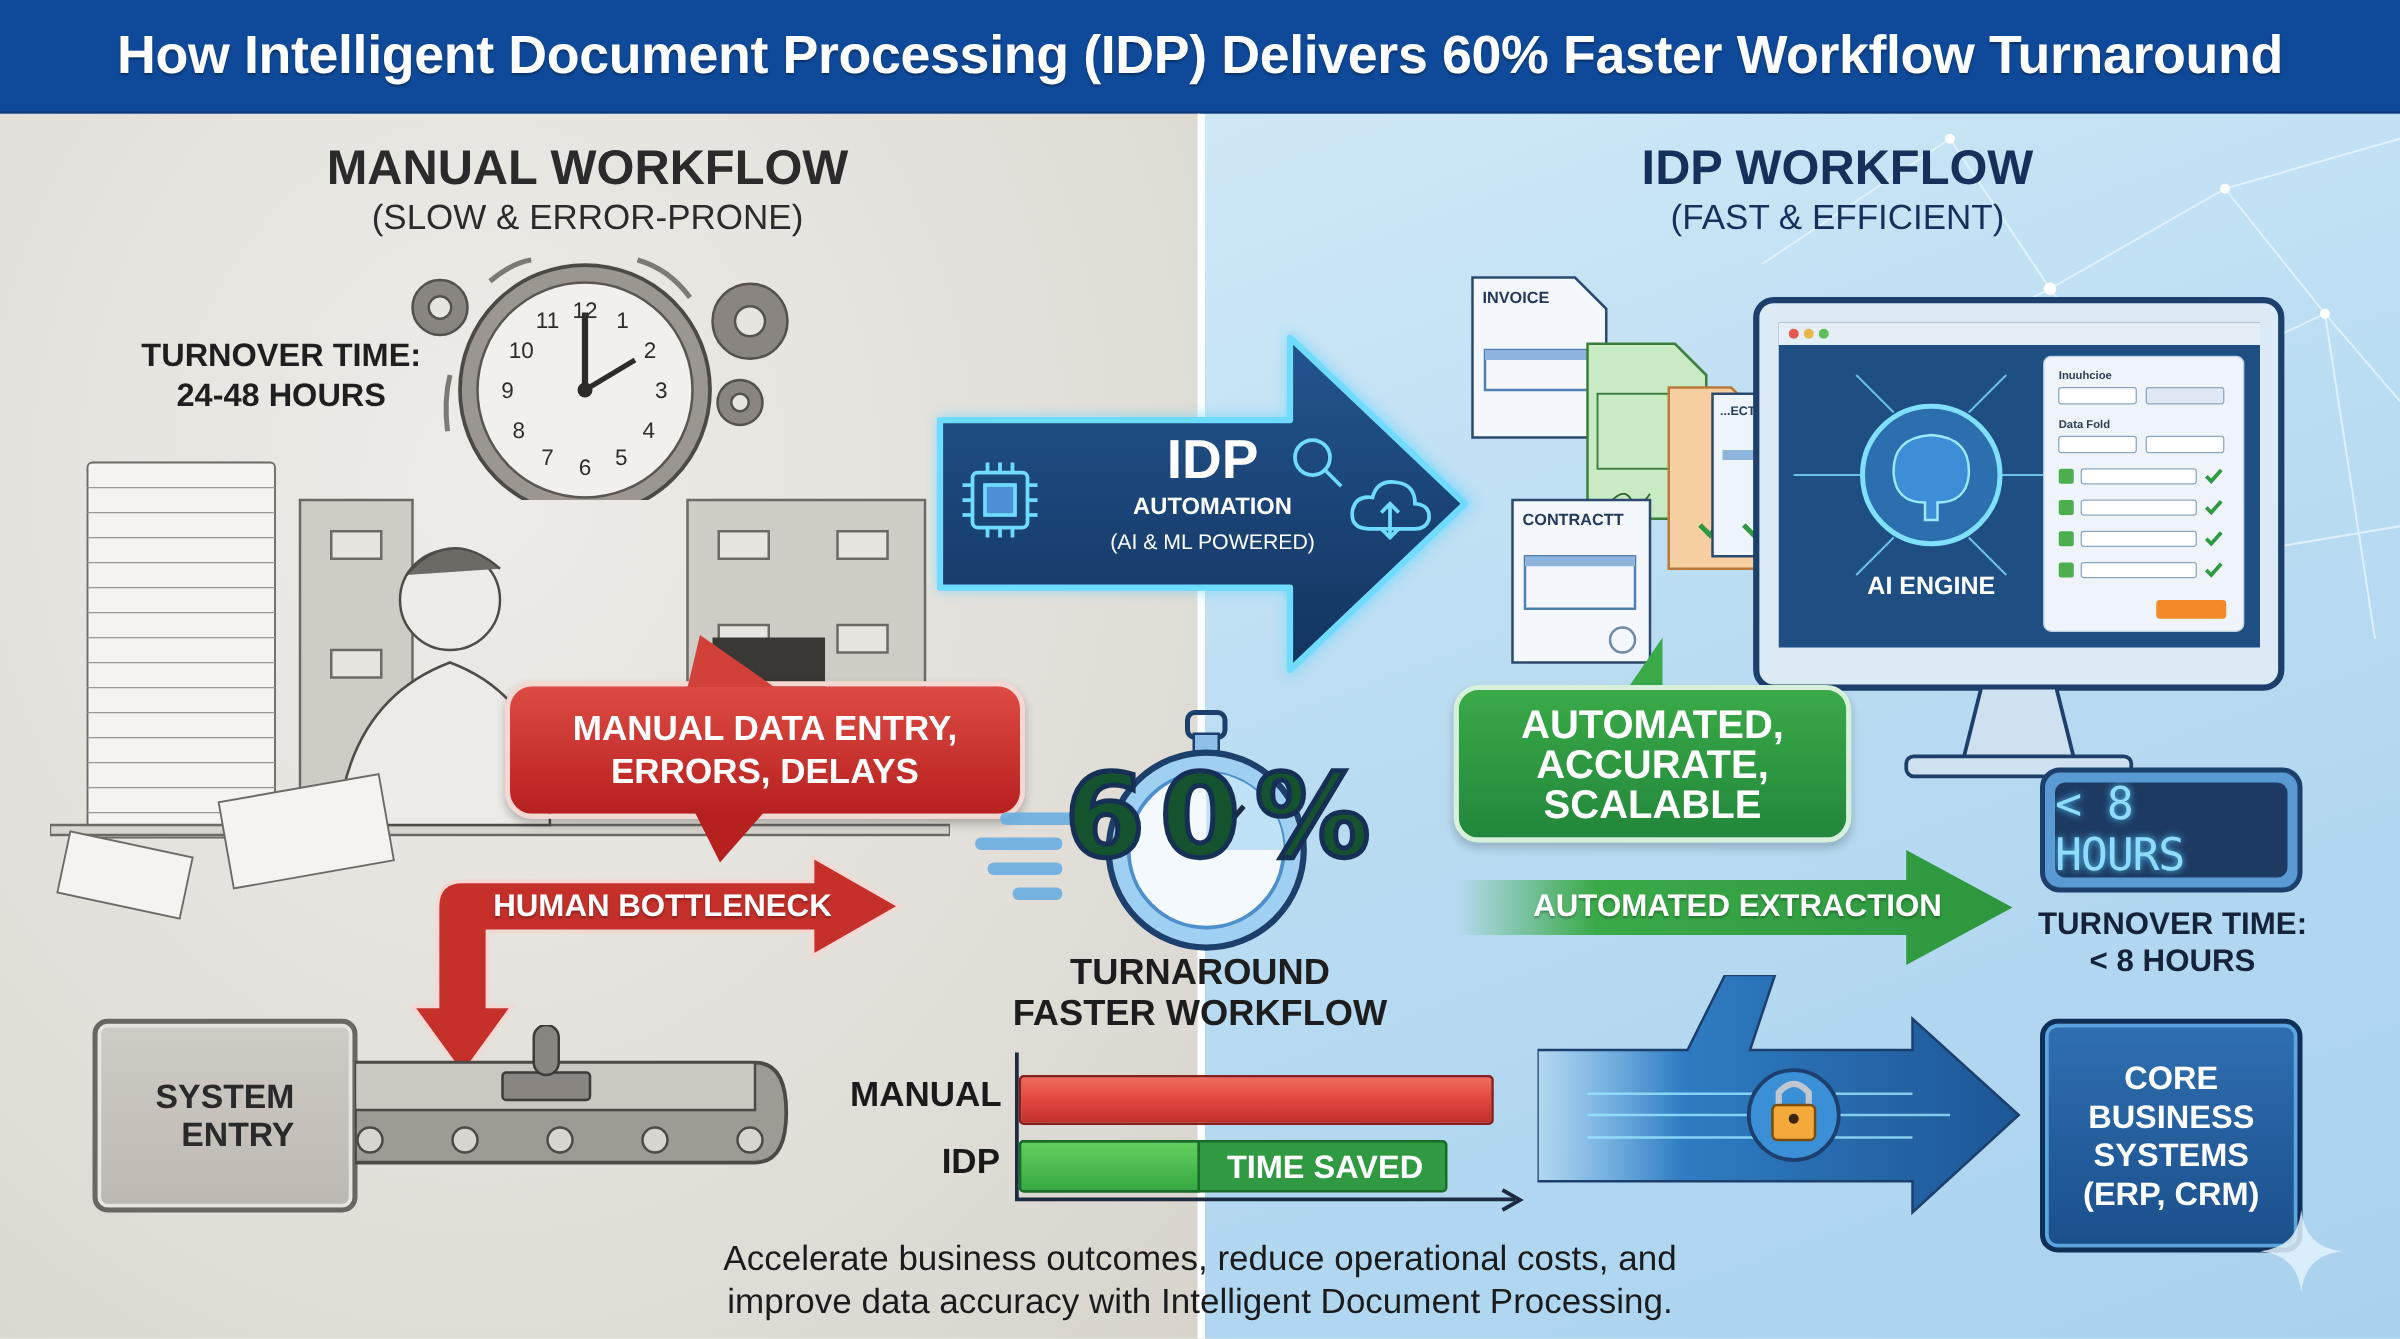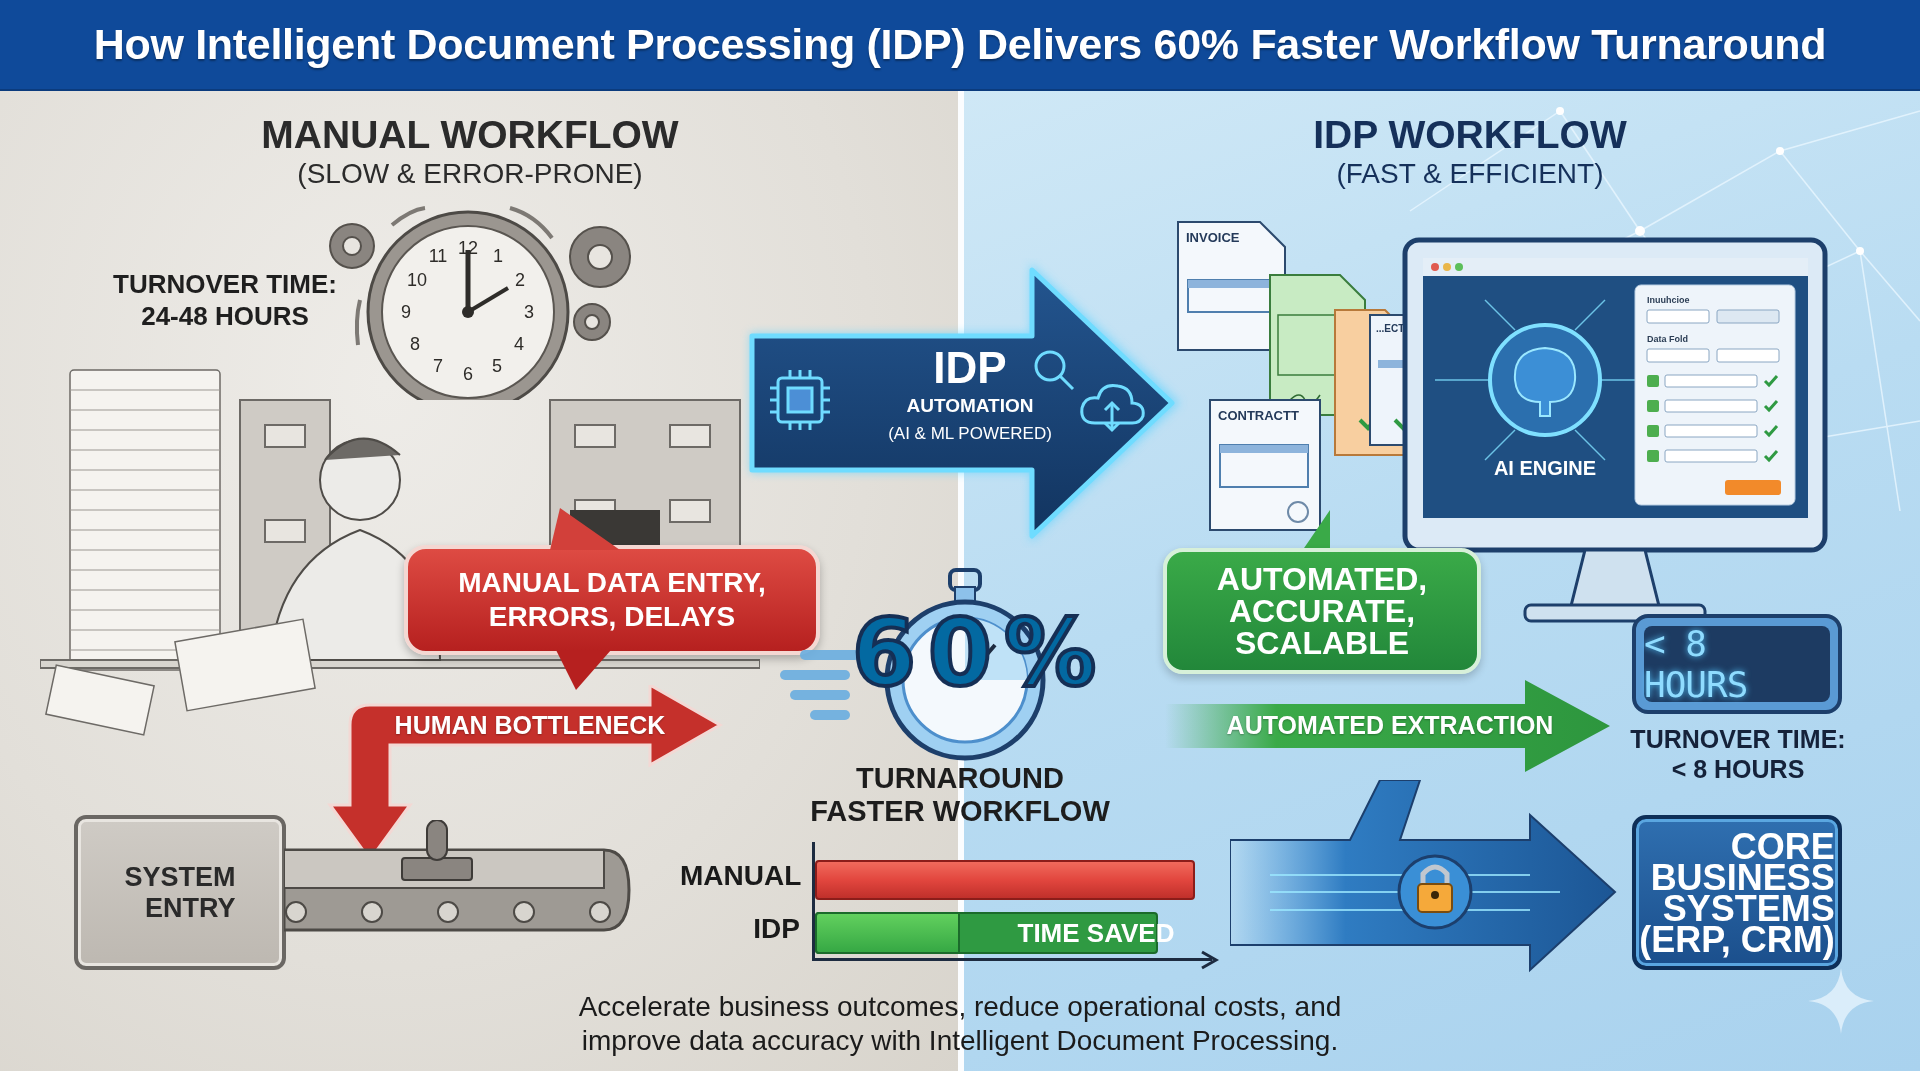--- a/index.html
+++ b/index.html
@@ -31,21 +31,21 @@
   .idp-text .t2 { font-size: 19px; font-weight: 700; line-height: 30px; }
   .idp-text .t3 { font-size: 17px; font-weight: 400; line-height: 26px; }
 
   .bubble-green { left: 1163px; top: 548px; width: 318px; height: 126px; background: linear-gradient(#3aaa48, #22873a); border: 4px solid #d7f0d9; border-radius: 20px; box-shadow: 0 4px 8px rgba(0,0,0,.2); color: #fff; font-weight: 700; font-size: 32px; text-align: center; display: flex; align-items: center; justify-content: center; line-height: 32px; }
 
   .clock-display { left: 1632px; top: 614px; width: 210px; height: 100px; background: #5a9ad4; border: 4px solid #1d3f6b; border-radius: 16px; padding: 8px; }
   .clock-display .scr { width: 100%; height: 100%; background: #1d3b62; border-radius: 8px; color: #8fdcff; font-family: "DejaVu Sans Mono", monospace; font-size: 36px; display: flex; align-items: center; justify-content: center; letter-spacing: -1px; text-shadow: 0 0 6px #56c7ff; }
 
   .turn-right { left: 1618px; top: 724px; width: 240px; text-align: center; font-size: 25px; font-weight: 700; color: #15223a; line-height: 30px; }
 
-  .core-box { left: 1632px; top: 815px; width: 210px; height: 155px; background: linear-gradient(#2f6fb0, #1b4f8c); border: 4px solid #0e2f58; border-radius: 14px; box-shadow: inset 0 0 0 3px #5aa6e0; color: #fff; font-weight: 700; font-size: 36px; text-align: right; line-height: 31px; display: flex; align-items: center; justify-content: center; }
+  .core-box { left: 1632px; top: 815px; width: 210px; height: 187px; background: linear-gradient(#2f6fb0, #1b4f8c); border: 4px solid #0e2f58; border-radius: 14px; box-shadow: inset 0 0 0 3px #5aa6e0; color: #fff; font-weight: 700; font-size: 26px; text-align: center; line-height: 31px; display: flex; align-items: center; justify-content: center; }
 
   .sys-entry { left: 74px; top: 815px; width: 212px; height: 155px; background: linear-gradient(#cfcbc5, #bdb8b1); border: 4px solid #6a6763; border-radius: 12px; box-shadow: inset 0 0 0 3px #e8e5e0; color: #2a2a2a; font-weight: 700; font-size: 27px; text-align: right; line-height: 31px; display: flex; align-items: center; justify-content: center; }
 
   .ext-label { color: #fff; font-weight: 700; font-size: 25px; text-shadow: 0 1px 2px rgba(0,0,0,.3); }
 
   .pct-label { left: 770px; top: 762px; width: 380px; text-align: center; font-size: 29px; font-weight: 700; color: #1d1d1d; line-height: 33px; }
 
   .bar-lbl { font-size: 28px; font-weight: 700; color: #1a1a1a; text-align: right; width: 120px; }
   .caption { left: 520px; top: 990px; width: 880px; text-align: center; font-size: 28px; line-height: 34px; color: #1b1b1b; }
 </style>
@@ -419,37 +419,37 @@
   <g>
     <rect x="180" y="5" width="30" height="20" rx="6" fill="none" stroke="#1d3f6b" stroke-width="4"></rect>
     <rect x="185" y="22" width="20" height="14" fill="#8dc1ea" stroke="#1d3f6b" stroke-width="2"></rect>
     <circle cx="195" cy="115" r="78" fill="#9fd0f2" stroke="#1d3f6b" stroke-width="5"></circle>
     <circle cx="195" cy="115" r="62" fill="#f4f9fd" stroke="#4d8fcc" stroke-width="3"></circle>
     <path d="M195 115 L195 53 A62 62 0 0 1 257 115 Z" fill="#bfe2f7"></path>
     <line x1="195" y1="115" x2="225" y2="80" stroke="#1d2b40" stroke-width="4"></line>
     <circle cx="195" cy="115" r="5" fill="#e07a7a"></circle>
   </g>
 </svg>
-<div class="abs" style="left:815px; top:600px; width:330px; text-align:center; font-family:'DejaVu Sans', sans-serif; font-weight:700; font-size:92px; color:#0369a1; -webkit-text-stroke:4px #152f55; letter-spacing:12px;">60%</div>
+<div class="abs" style="left:815px; top:600px; width:330px; text-align:center; font-family:'DejaVu Sans', sans-serif; font-weight:700; font-size:92px; color:#14532d; -webkit-text-stroke:4px #152f55; letter-spacing:12px;">60%</div>
 <div class="abs pct-label">
   <div>TURNAROUND</div>
   <div>FASTER WORKFLOW</div>
 </div>
 
 <div class="abs bar-lbl" style="left:680px; top:860px;">MANUAL</div>
 <div class="abs bar-lbl" style="left:680px; top:913px;">IDP</div>
 <div class="abs" style="left:812px; top:842px; width:3px; height:118px; background:#1d2b40;"></div>
 <div class="abs" style="left:812px; top:958px; width:400px; height:3px; background:#1d2b40;"></div>
 <svg class="abs" style="left:1200px; top:950px;" width="20" height="20" viewBox="0 0 20 20">
     <path d="M2 2 L16 10 L2 18" stroke="#1d2b40" stroke-width="3" fill="none"></path>
   </svg>
 <div class="abs" style="left:815px; top:860px; width:380px; height:40px; background:linear-gradient(#f06a5c 0%, #e2463e 50%, #c0302b 100%); border:2px solid #8b1d1a; border-radius:4px;"></div>
 <div class="abs" style="left:815px; top:912px; width:343px; height:42px; background:#2f9a42; border:2px solid #1b6b2b; border-radius:4px;"></div>
 <div class="abs" style="left:815px; top:912px; width:145px; height:42px; background:linear-gradient(#62d05e, #36a844); border:2px solid #1b6b2b; border-radius:4px 0 0 4px;"></div>
-<div class="abs" style="left:1001px; top:916px; width:190px; text-align:center; color:#fff; font-weight:700; font-size:26px; line-height:34px;">TIME SAVED</div>
+<div class="abs" style="left:965px; top:916px; width:190px; text-align:center; color:#fff; font-weight:700; font-size:26px; line-height:34px;">TIME SAVED</div>
 
 <div class="abs caption">
   <div>Accelerate business outcomes, reduce operational costs, and</div>
   <div>improve data accuracy with Intelligent Document Processing.</div>
 </div>
 
 <svg class="abs" style="left:1808px; top:968px;" width="66" height="66" viewBox="0 0 66 66">
   <path d="M33 0 Q36 30 66 33 Q36 36 33 66 Q30 36 0 33 Q30 30 33 0 Z" fill="#e2f1fb" opacity=".85"></path>
 </svg>
 

